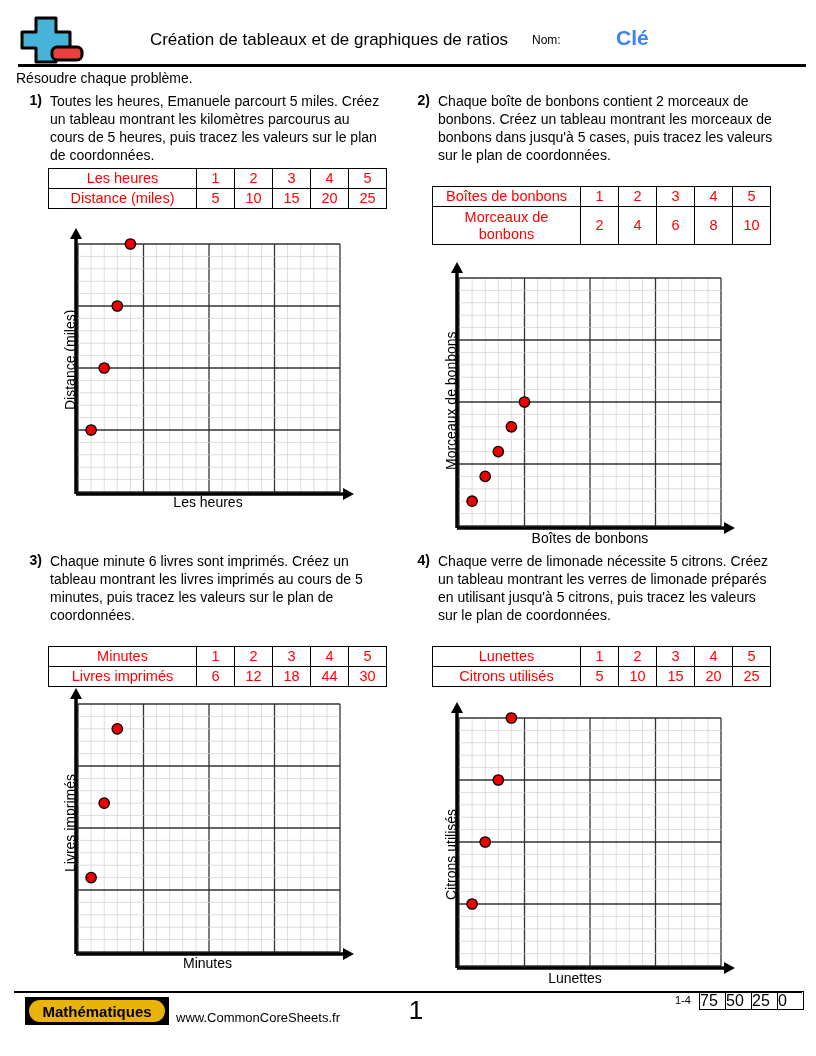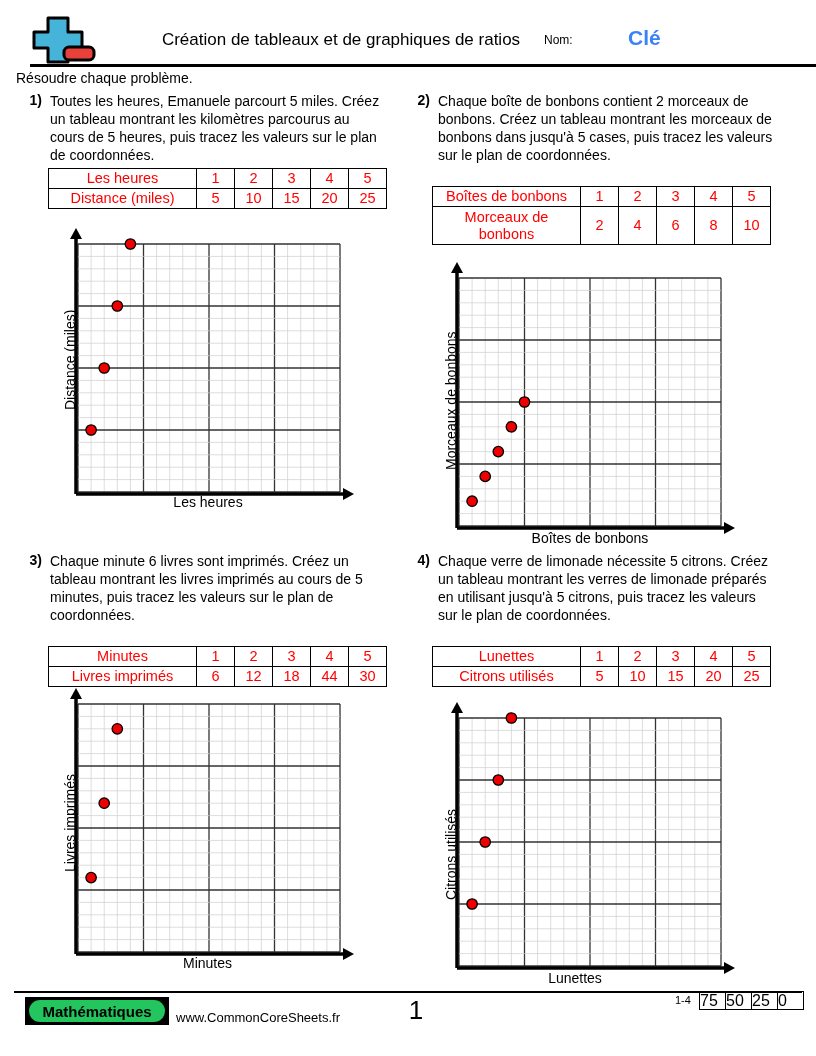--- a/index.html
+++ b/index.html
@@ -7,21 +7,21 @@
     margin: 0; padding: 0;
     width: 816px; height: 1056px;
     background: #ffffff;
     font-family: "Liberation Sans", sans-serif;
     color: #000;
     overflow: hidden;
   }
   .page { position: relative; width: 816px; height: 1056px; }
 
   
-  .header { position: absolute; left: 16px; top: 0; width: 776px; height: 70px; }
+  .header { position: absolute; left: 4px; top: 0; width: 776px; height: 70px; }
   .logo { position: absolute; left: 14px; top: 14px; width: 66px; height: 52px; }
   .logo svg { display: block; }
   .doc-title {
     position: absolute; left: 130px; top: 30px; width: 390px;
     font-size: 17px; text-align: center; white-space: nowrap;
   }
   .nom-label { position: absolute; left: 528px; top: 33px; font-size: 12px; }
   .nom-value {
     position: absolute; left: 612px; top: 26px;
     font-size: 21px; font-weight: bold; color: #3b82f6;
@@ -78,21 +78,21 @@
   
   .footer-rule {
     position: absolute; left: 14px; top: 991px; width: 788px; height: 2px; background: #000;
   }
   .badge {
     position: absolute; left: 25px; top: 997px;
     width: 144px; height: 28px; background: #000;
     display: flex; align-items: center; justify-content: center;
   }
   .badge-inner {
-    width: 136px; height: 22px; background: #22c55e;
+    width: 136px; height: 22px; background: #eab308;
     border-radius: 11px;
     display: flex; align-items: center; justify-content: center;
     font-size: 15px; font-weight: bold; color: #000;
   }
   .site {
     position: absolute; left: 176px; top: 1010px;
     font-size: 13px;
   }
   .pagenum {
     position: absolute; left: 396px; top: 995px;

